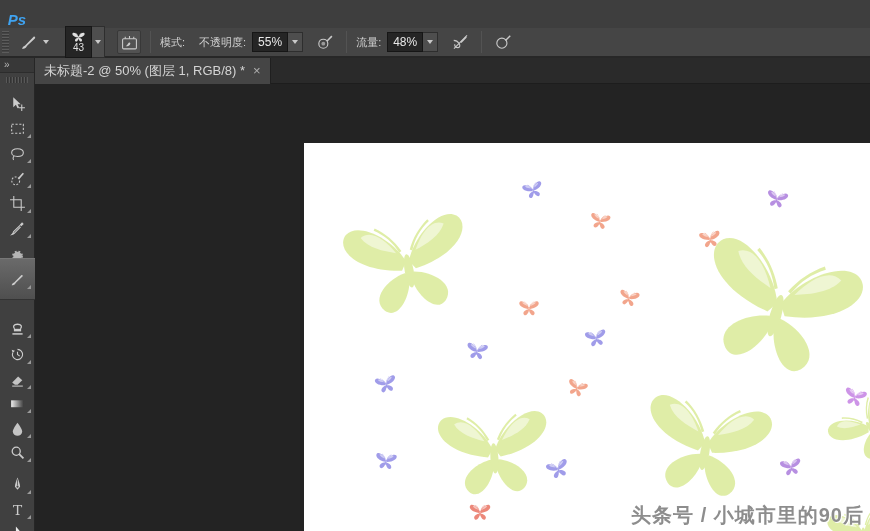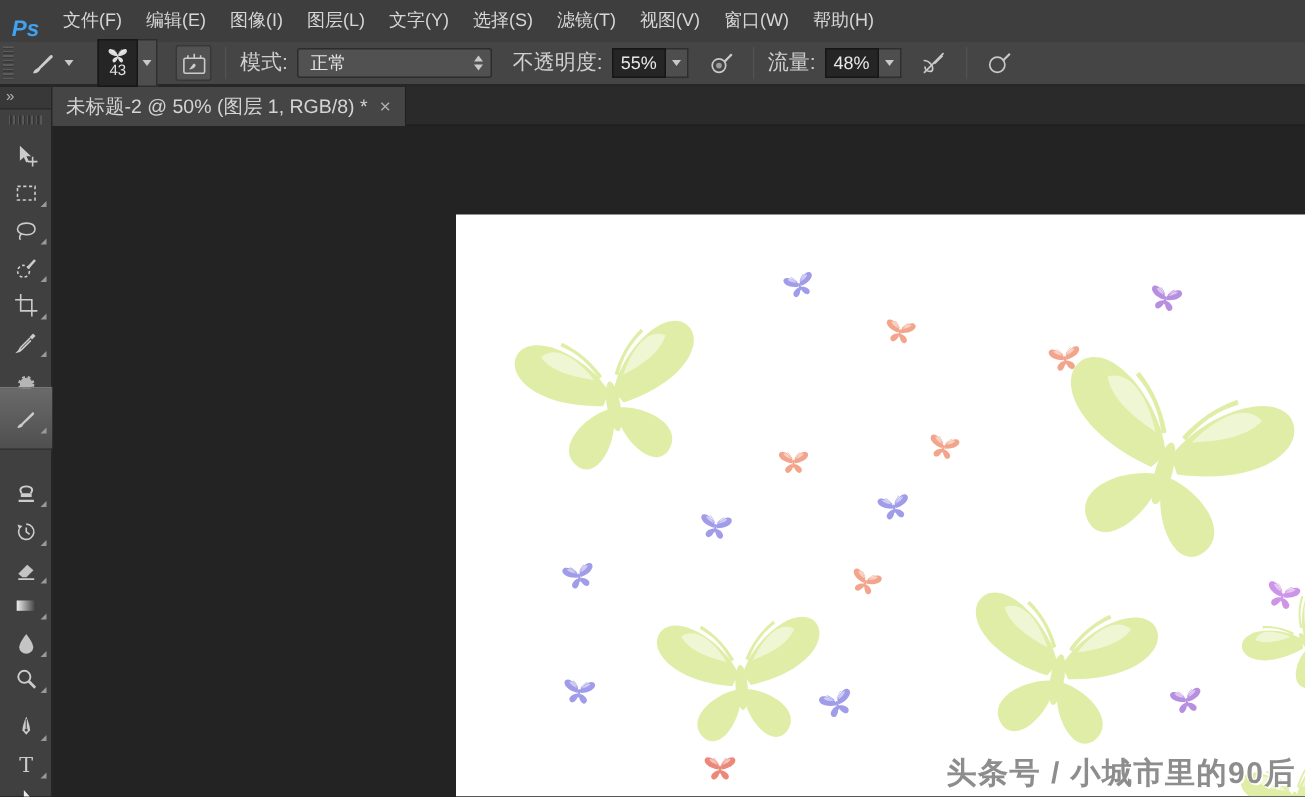--- a/index.html
+++ b/index.html
@@ -28,21 +28,21 @@
   .brush-size { display:flex; align-items:stretch; margin-left:13px; height:32px; }
   .bs-box { width:27px; background:#252525; border:1px solid #171717;
     display:flex; flex-direction:column; align-items:center; justify-content:center; }
   .bs-box .num { font-size:10px; color:#e2e2e2; line-height:10px; }
   .caret-btn { width:13px; background:#4e4e4e; border:1px solid #2e2e2e; border-left:none;
     display:flex; align-items:center; justify-content:center; }
   .icon-btn { width:24px; height:24px; display:flex; align-items:center; justify-content:center;
     border-radius:2px; }
   .icon-btn.toggle { margin-left:12px; background:#525252; border:1px solid #383838; }
   .vdiv { width:1px; height:22px; background:#353535; border-right:1px solid #535353; margin:0 9px; }
-  .opt-label { font-size:14px; color:#cfcfcf; white-space:nowrap; }
+  .opt-label { font-size:11px; color:#cfcfcf; white-space:nowrap; }
   .select { display:flex; align-items:center; justify-content:space-between;
     width:130px; height:20px; margin-left:6px; padding:0 5px 0 8px;
     background:#515151; border:1px solid #2c2c2c; border-radius:2px; }
   .select .sel-text { font-size:12px; color:#e3e3e3; }
   .updown { display:flex; flex-direction:column; gap:2px; }
   .updown i { display:block; width:0; height:0; border-left:3.5px solid transparent;
     border-right:3.5px solid transparent; }
   .updown i.up { border-bottom:4px solid #c9c9c9; }
   .updown i.dn { border-top:4px solid #c9c9c9; }
   .value-box { min-width:36px; height:20px; margin-left:6px; padding:0 4px;
@@ -101,32 +101,20 @@
       <path d="M20 18 C28 13 37 22 43 33 C34 30 24 26 20 18 Z" fill="#ffffff" opacity=".5"></path>
       <path d="M80 18 C72 13 63 22 57 33 C66 30 76 26 80 18 Z" fill="#ffffff" opacity=".5"></path>
     </symbol>
   </defs>
 </svg>
 
 <div class="app">
 
   <div class="menubar">
     <div class="ps-logo">Ps</div>
-    <div class="menus" id="menus">
-        <div class="menu-item">文件(F)</div>
-        <div class="menu-item">编辑(E)</div>
-        <div class="menu-item">图像(I)</div>
-        <div class="menu-item">图层(L)</div>
-        <div class="menu-item">文字(Y)</div>
-        <div class="menu-item">选择(S)</div>
-        <div class="menu-item">滤镜(T)</div>
-        <div class="menu-item">视图(V)</div>
-        <div class="menu-item">窗口(W)</div>
-        <div class="menu-item">帮助(H)</div>
-      </div>
   </div>
 
   <div class="optionsbar">
     <div class="vgrip"></div>
 
     <div class="tool-preset">
       <span>
         <svg width="22" height="20" viewBox="0 0 16 16">
             <path d="M2.5 13.5c.3-2 1.6-2.2 2.6-3L11.5 4c.9-.9 2 .3 1.2 1.2L6.5 11c-.8.9-.7 2.3-4 2.5z" fill="#cccccc"></path>
           </svg>
@@ -150,27 +138,20 @@
       <svg width="17" height="17" viewBox="0 0 16 16">
         <rect x="1.5" y="4.5" width="13" height="9.5" rx="1" fill="none" stroke="#cccccc"></rect>
         <path d="M4 4.5V2.6M8 4.5V1.8M12 4.5V2.6" stroke="#cccccc" fill="none"></path>
         <path d="M4.5 11.5c1.2-.4 1.6-2.2 2.8-3.2 1-.8 2.2.6 1.1 1.7-1 1-2.4 1.6-3.9 1.5z" fill="#cccccc"></path>
       </svg>
     </div>
 
     <div class="vdiv"></div>
 
     <span class="opt-label">模式:</span>
-    <div class="select">
-      <span class="sel-text">正常</span>
-      <span class="updown">
-          <i class="up"></i>
-          <i class="dn"></i>
-        </span>
-    </div>
 
     <span class="opt-label ml14">不透明度:</span>
     <div class="value-box">55%</div>
     <div class="value-caret">
         <span class="caret-down"></span>
       </div>
 
     <div class="icon-btn ml10">
       <svg width="18" height="18" viewBox="0 0 16 16">
         <circle cx="6.5" cy="9.5" r="4" fill="none" stroke="#c9c9c9"></circle>

